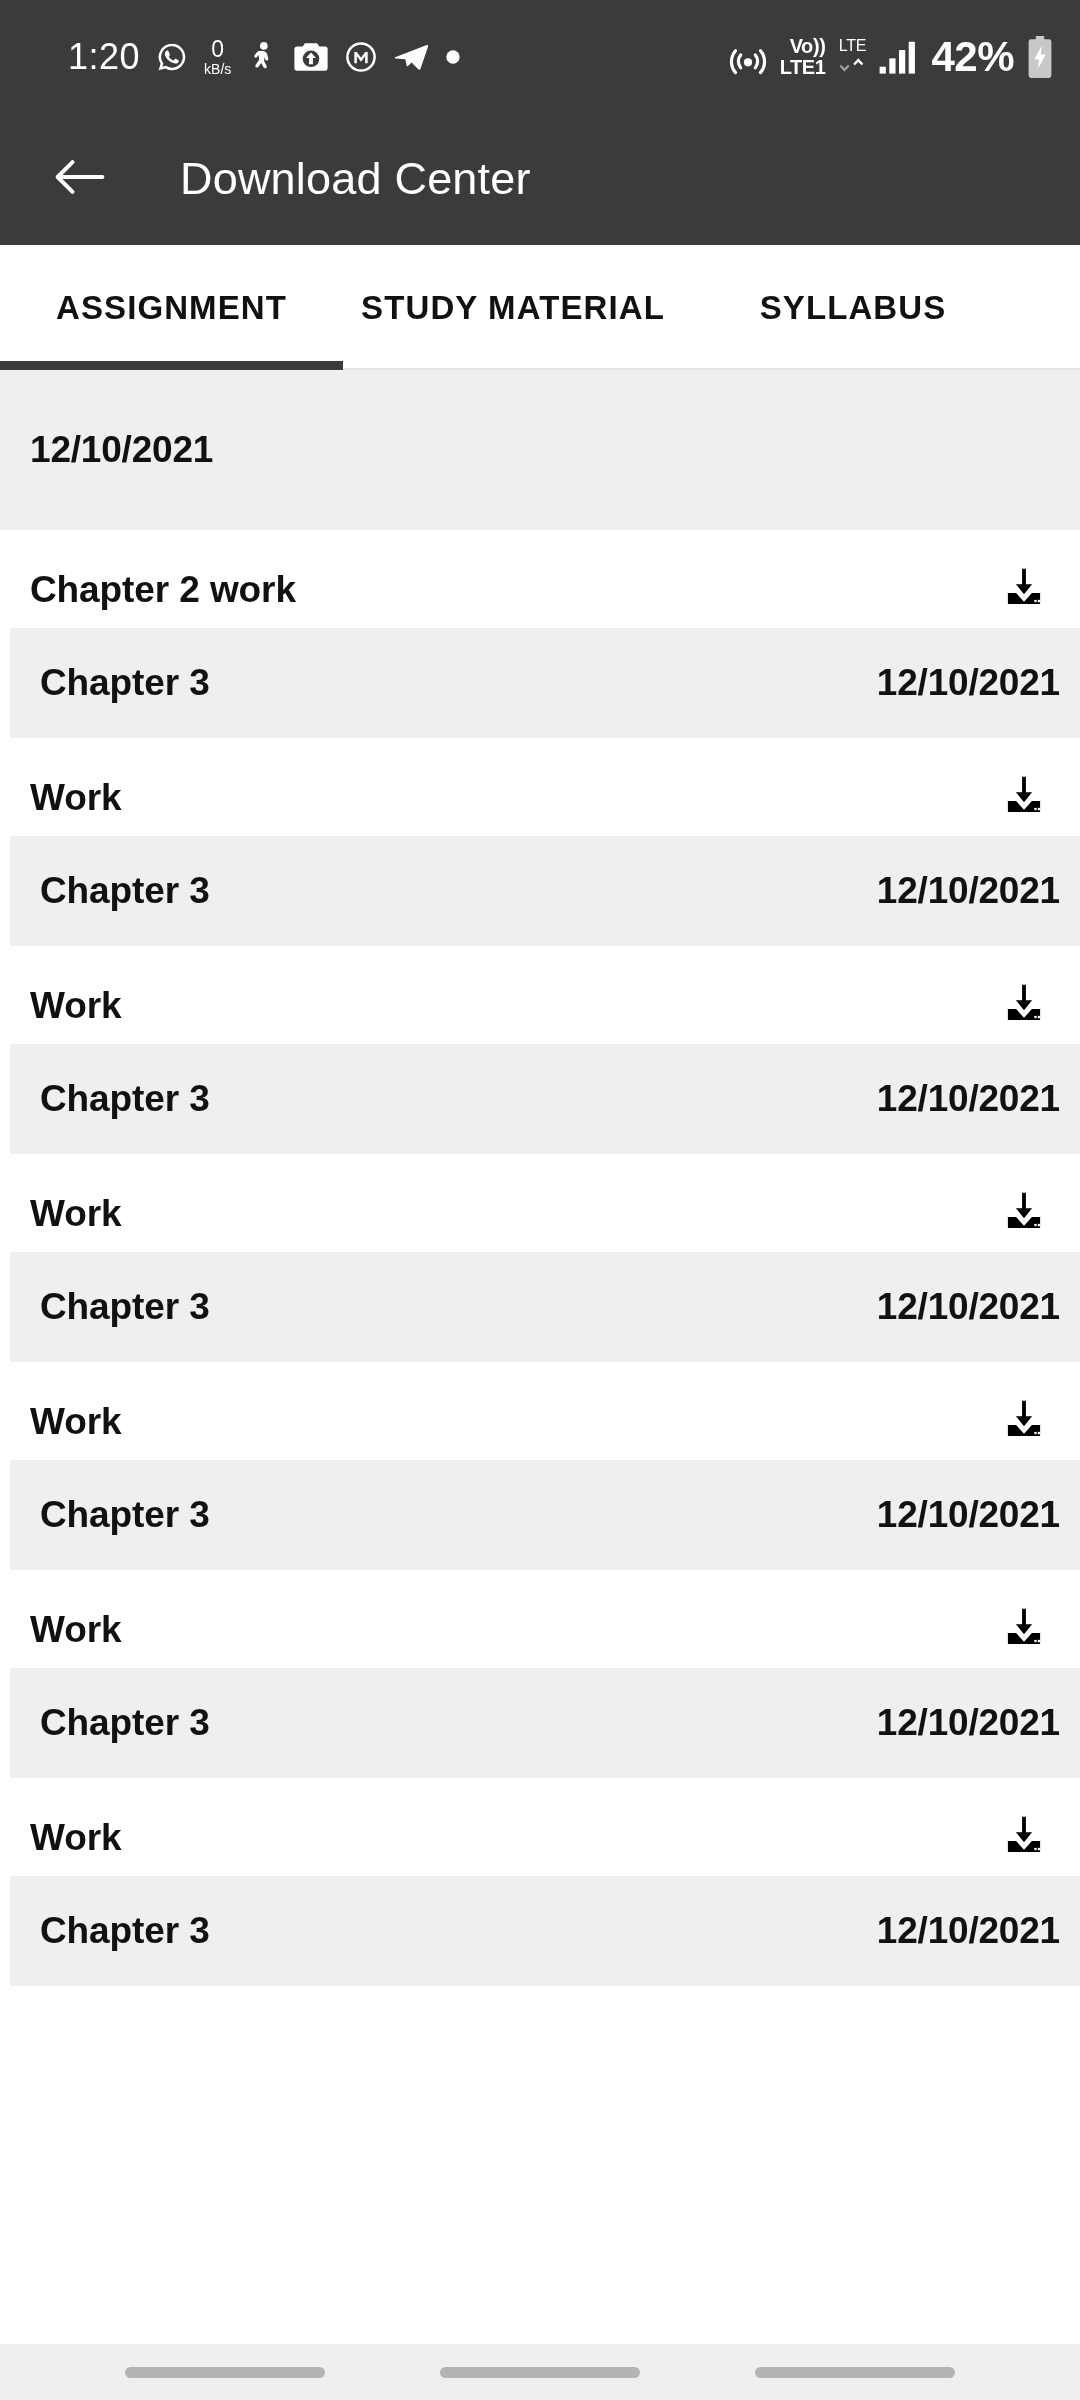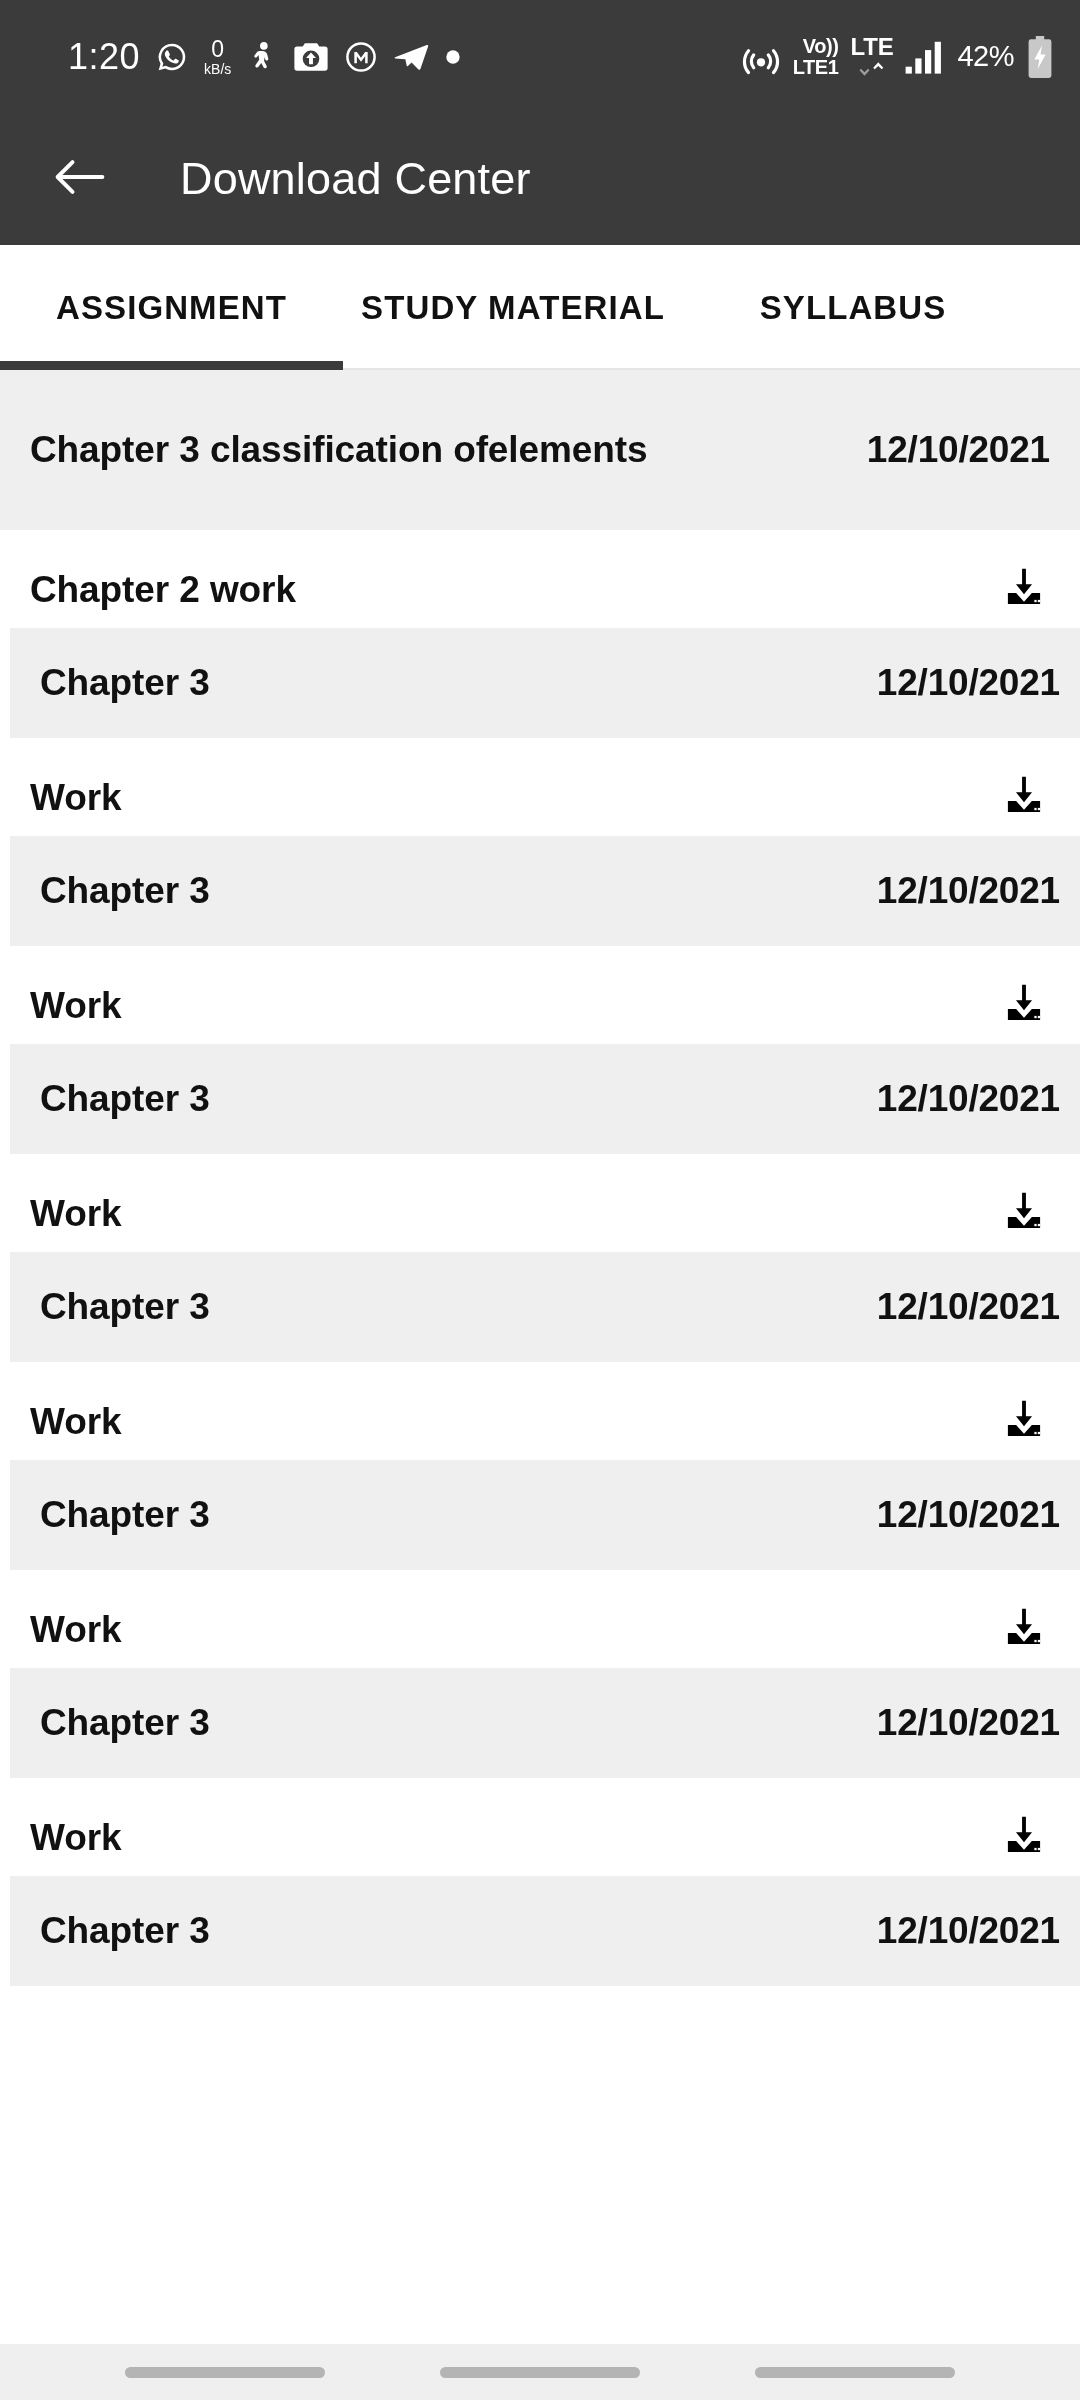--- a/index.html
+++ b/index.html
@@ -28,24 +28,24 @@
 
   .netspeed{ display:flex; flex-direction:column; align-items:center; line-height:1; }
   .netspeed .ns-num{ font-size:23px; font-weight:400; }
   .netspeed .ns-unit{ font-size:14px; font-weight:400; margin-top:1px; }
 
   .volte-block{ display:flex; flex-direction:column; align-items:flex-end; line-height:1.05; }
   .volte-block .vb-top{ font-size:20px; font-weight:700; letter-spacing:-.4px;}
   .volte-block .vb-bot{ font-size:20px; font-weight:700; letter-spacing:-.4px;}
 
   .lte-block{ display:flex; flex-direction:column; align-items:center; line-height:1.05; }
-  .lte-block .lb-top{ font-size:24px; font-weight:700; letter-spacing:-.2px; }
+  .lte-block .lb-top{ font-size:16px; font-weight:400; letter-spacing:-.2px; }
   .lte-block .lb-bot{ display:flex; align-items:center; gap:1px; }
 
-  .sb-batt-pct{ font-size:29px; font-weight:400; letter-spacing:-.5px; }
+  .sb-batt-pct{ font-size:42px; font-weight:700; letter-spacing:-.5px; }
 
   
   .app-bar{
     height:132px;
     background:#3b3b3b;
     display:flex; align-items:center;
     padding-left:38px;
     gap:24px;
   }
   .back-btn{
@@ -284,21 +284,20 @@
     <div class="tab t2">
       <span>SYLLABUS</span>
     </div>
     <div class="tab-divider"></div>
     <div class="tab-indicator"></div>
   </div>
 
   <div class="list">
 
     <div class="row head h1">
-      <div class="row-title">Chapter 3 classification ofelements</div>
       <div class="row-date">12/10/2021</div>
     </div>
     <div class="row sub s1">
       <div class="row-title">Chapter 2 work</div>
       <div class="dl-btn">
         <span>
           <svg width="46" height="46" viewBox="0 0 24 24">
             <path fill="#000000" d="M11 2h2v8h3.2L12 15.2 7.8 10H11V2z"></path>
             <path fill="#000000" d="M3.6 14.6h4.3L12 19.2l4.1-4.6h4.3v5.8H3.6v-5.8z"></path>
             <rect x="17.4" y="18.2" width="1.2" height="1.2" fill="#ffffff"></rect>

